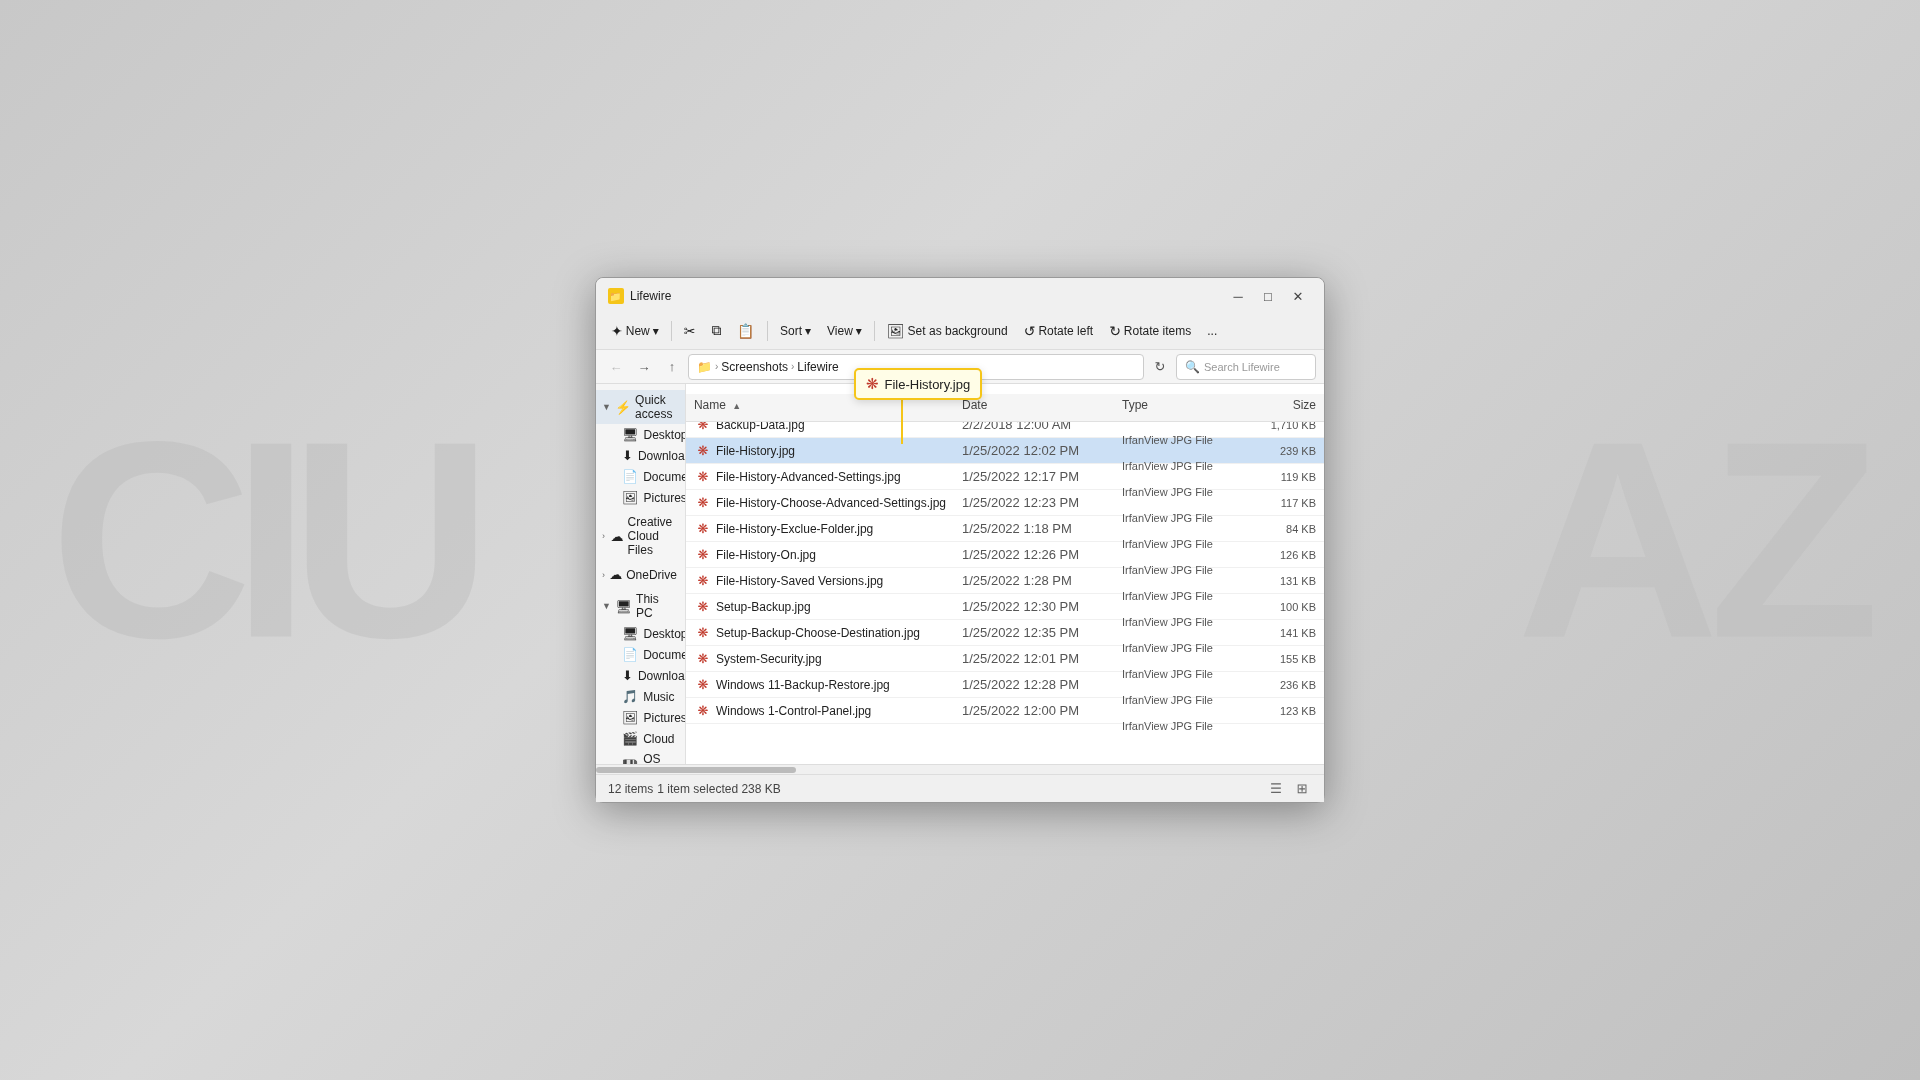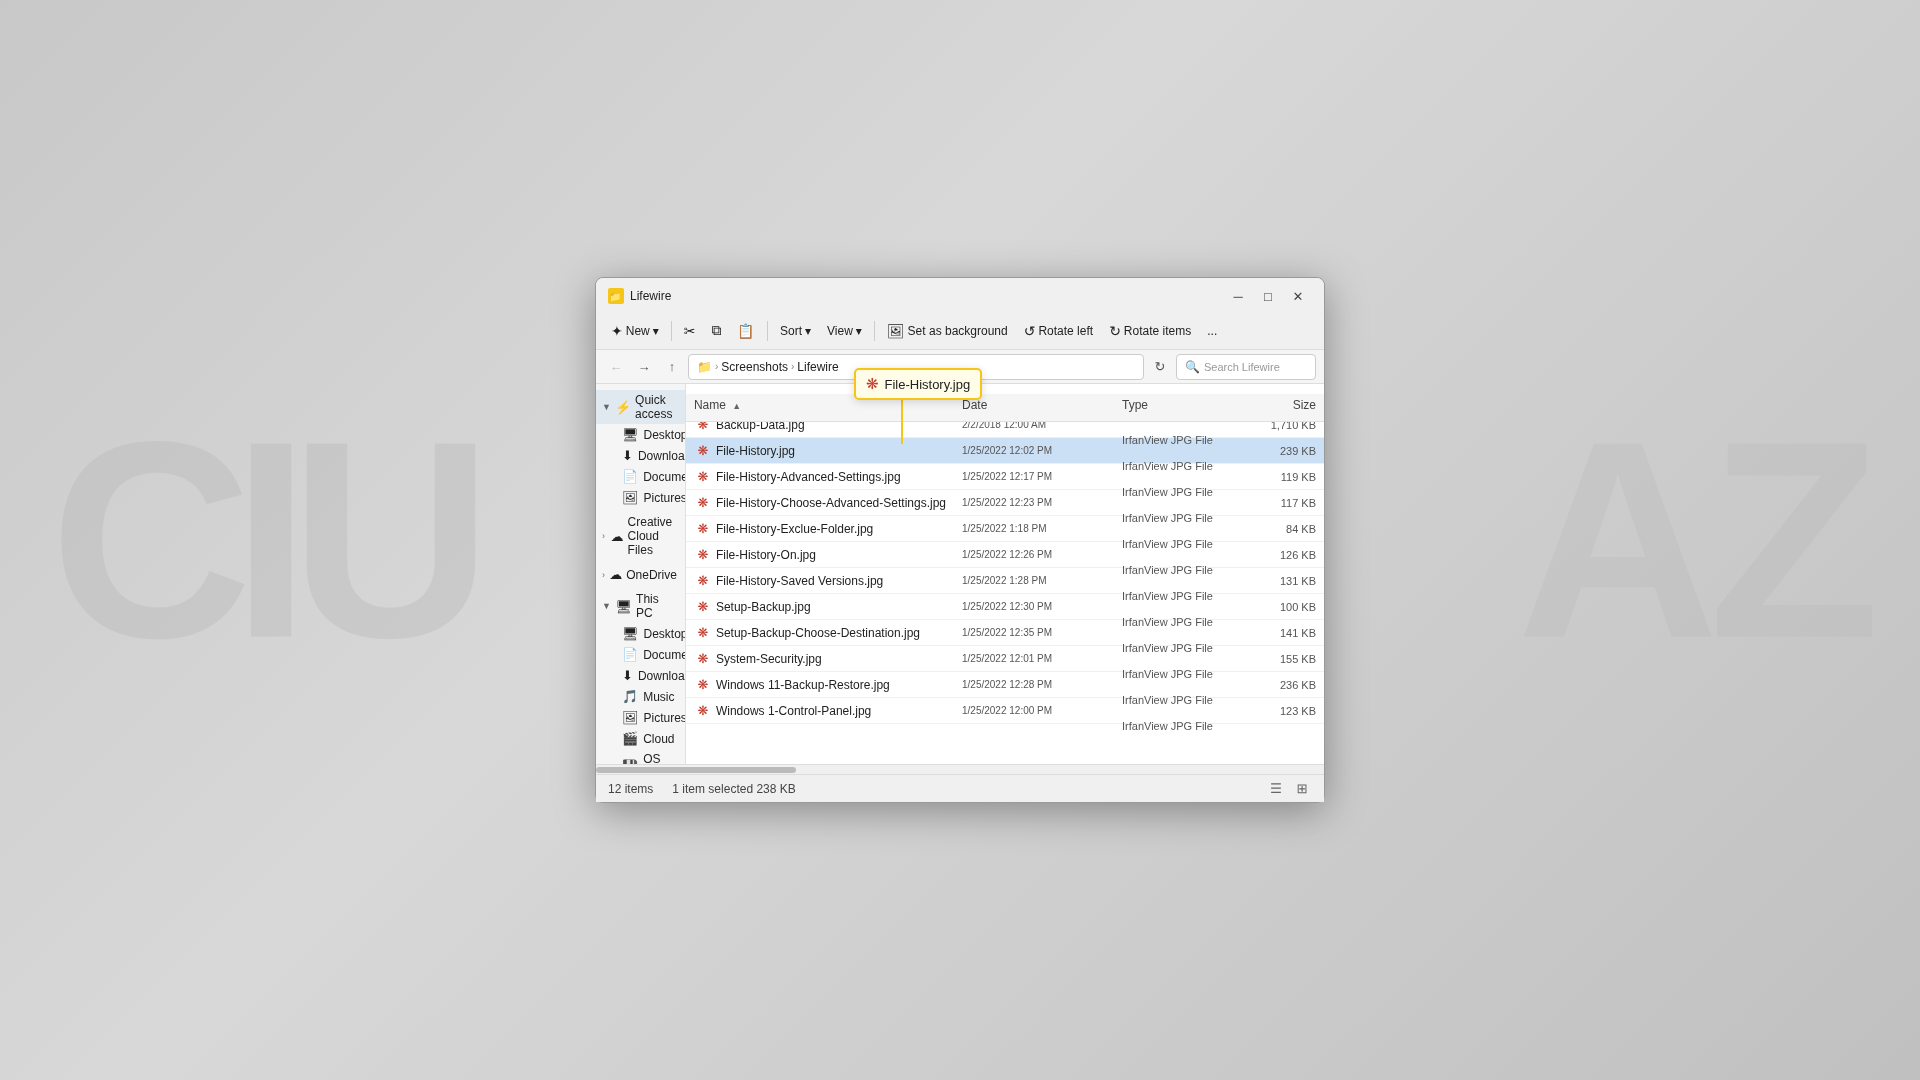--- a/index.html
+++ b/index.html
@@ -266,21 +266,21 @@
     .file-name-cell {
       flex: 1;
       padding: 2px 8px;
       display: flex;
       align-items: center;
       gap: 4px;
       white-space: nowrap;
       overflow: hidden;
       text-overflow: ellipsis;
     }
-    .file-date { width: 160px; padding: 2px 8px; color: #555; font-size: 10px; }
+    .file-date { width: 160px; padding: 2px 8px; color: #555; font-size: 13px; }
     .file-type { width: 130px; padding: 2px 8px; color: #555; font-size: 11px; margin-top: 31px; }
     .file-size { width: 80px; padding: 2px 8px; text-align: right; color: #555; font-size: 11px; }
     .status-bar {
       background: #f0f0f0;
       border-top: 1px solid #ddd;
       height: 28px;
       display: flex;
       align-items: center;
       justify-content: space-between;
       padding: 0 12px;
@@ -653,21 +653,21 @@
           </div>
       </div>
     </div>
   </div>
 
   <div class="scrollbar-h">
     <div class="scrollbar-thumb"></div>
   </div>
 
   <div class="status-bar">
-    <div style="display:flex;gap:19px;">
+    <div style="display:flex;gap:4px;">
       <span>12 items</span>
       <span>1 item selected  238 KB</span>
     </div>
     <div class="status-right">
       <button class="view-btn">☰</button>
       <button class="view-btn">⊞</button>
     </div>
   </div>
 
 </div>

